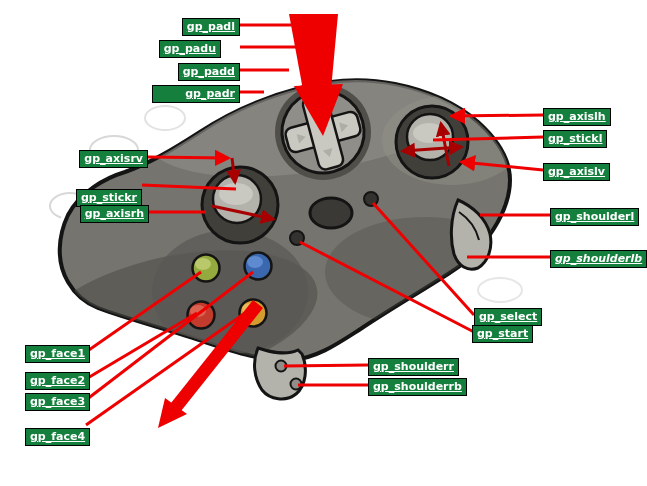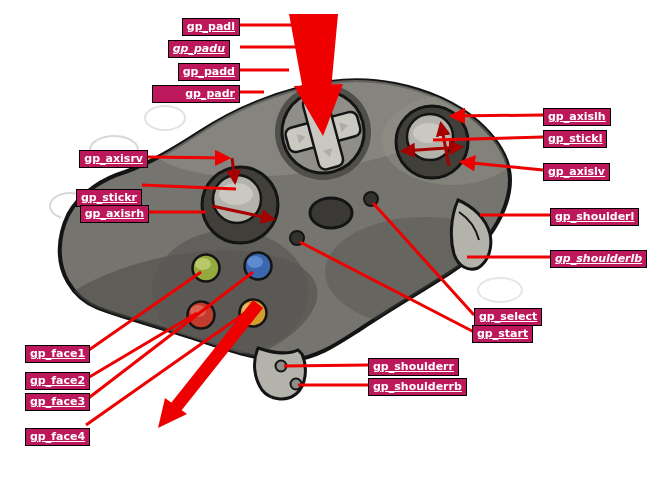--- a/index.html
+++ b/index.html
@@ -2,21 +2,21 @@
 <html><head>
 <meta charset="utf-8">
 <style>
   html,body{margin:0;padding:0;background:#ffffff;}
   #stage{position:relative;width:647px;height:486px;background:#ffffff;overflow:hidden;
          font-family:"DejaVu Sans", sans-serif;}
   #art{position:absolute;left:0;top:0;}
   #labels{position:absolute;left:0;top:0;width:647px;height:486px;pointer-events:none;}
   .label{
     position:absolute;
-    background:#be185d;
+    background:#15803d;
     color:#ffffff;
     border:1px solid #000000;
     font:bold 11px/13px "DejaVu Sans", sans-serif;
     padding:1px 4px 2px 4px;
     text-decoration:underline;
     white-space:nowrap;
   }
   .connector{stroke:#ee0000;stroke-width:3;fill:none;}
 </style>
 </head>
@@ -154,21 +154,21 @@
         <line x1="368" y1="385" x2="298" y2="385" class="connector"></line>
         <line x1="86" y1="352" x2="201" y2="272" class="connector"></line>
         <line x1="86" y1="379" x2="197" y2="313" class="connector"></line>
         <line x1="86" y1="400" x2="253" y2="272" class="connector"></line>
         <line x1="86" y1="425" x2="248" y2="311" class="connector"></line>
       </g>
   </svg>
 
   <div id="labels">
       <div class="label" style="top: 18px; right: 407px;">gp_padl</div>
-      <div class="label" style="top: 40px; right: 417px; font-style: italic;">gp_padu</div>
+      <div class="label" style="top: 40px; right: 426px;">gp_padu</div>
       <div class="label" style="top: 63px; right: 407px;">gp_padd</div>
       <div class="label" style="top: 85px; right: 407px; padding-left: 32px;">gp_padr</div>
       <div class="label" style="top: 150px; right: 499px;">gp_axisrv</div>
       <div class="label" style="top: 189px; right: 505px;">gp_stickr</div>
       <div class="label" style="top: 205px; right: 498px;">gp_axisrh</div>
       <div class="label" style="top: 108px; left: 543px;">gp_axislh</div>
       <div class="label" style="top: 130px; left: 543px;">gp_stickl</div>
       <div class="label" style="top: 163px; left: 543px;">gp_axislv</div>
       <div class="label" style="top: 208px; left: 550px;">gp_shoulderl</div>
       <div class="label" style="top: 250px; left: 550px; font-style: italic;">gp_shoulderlb</div>

